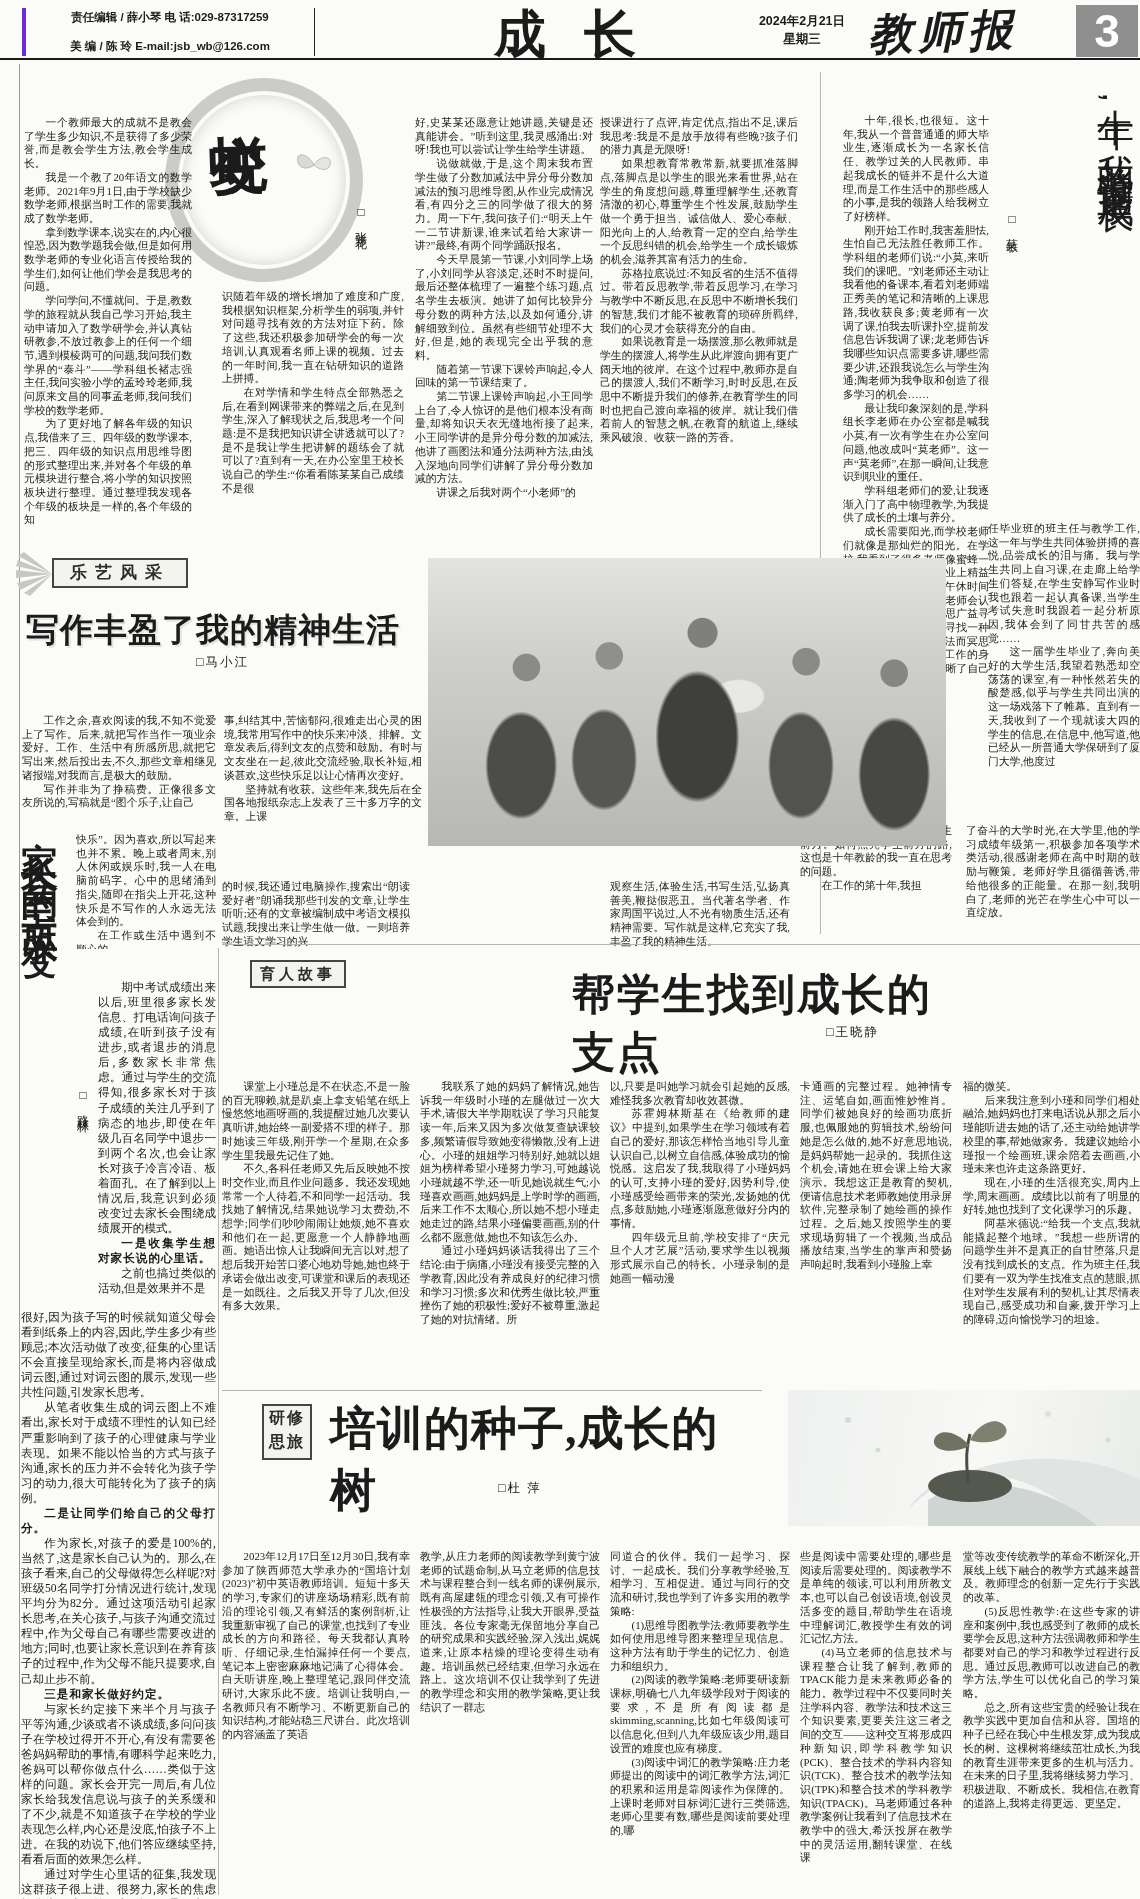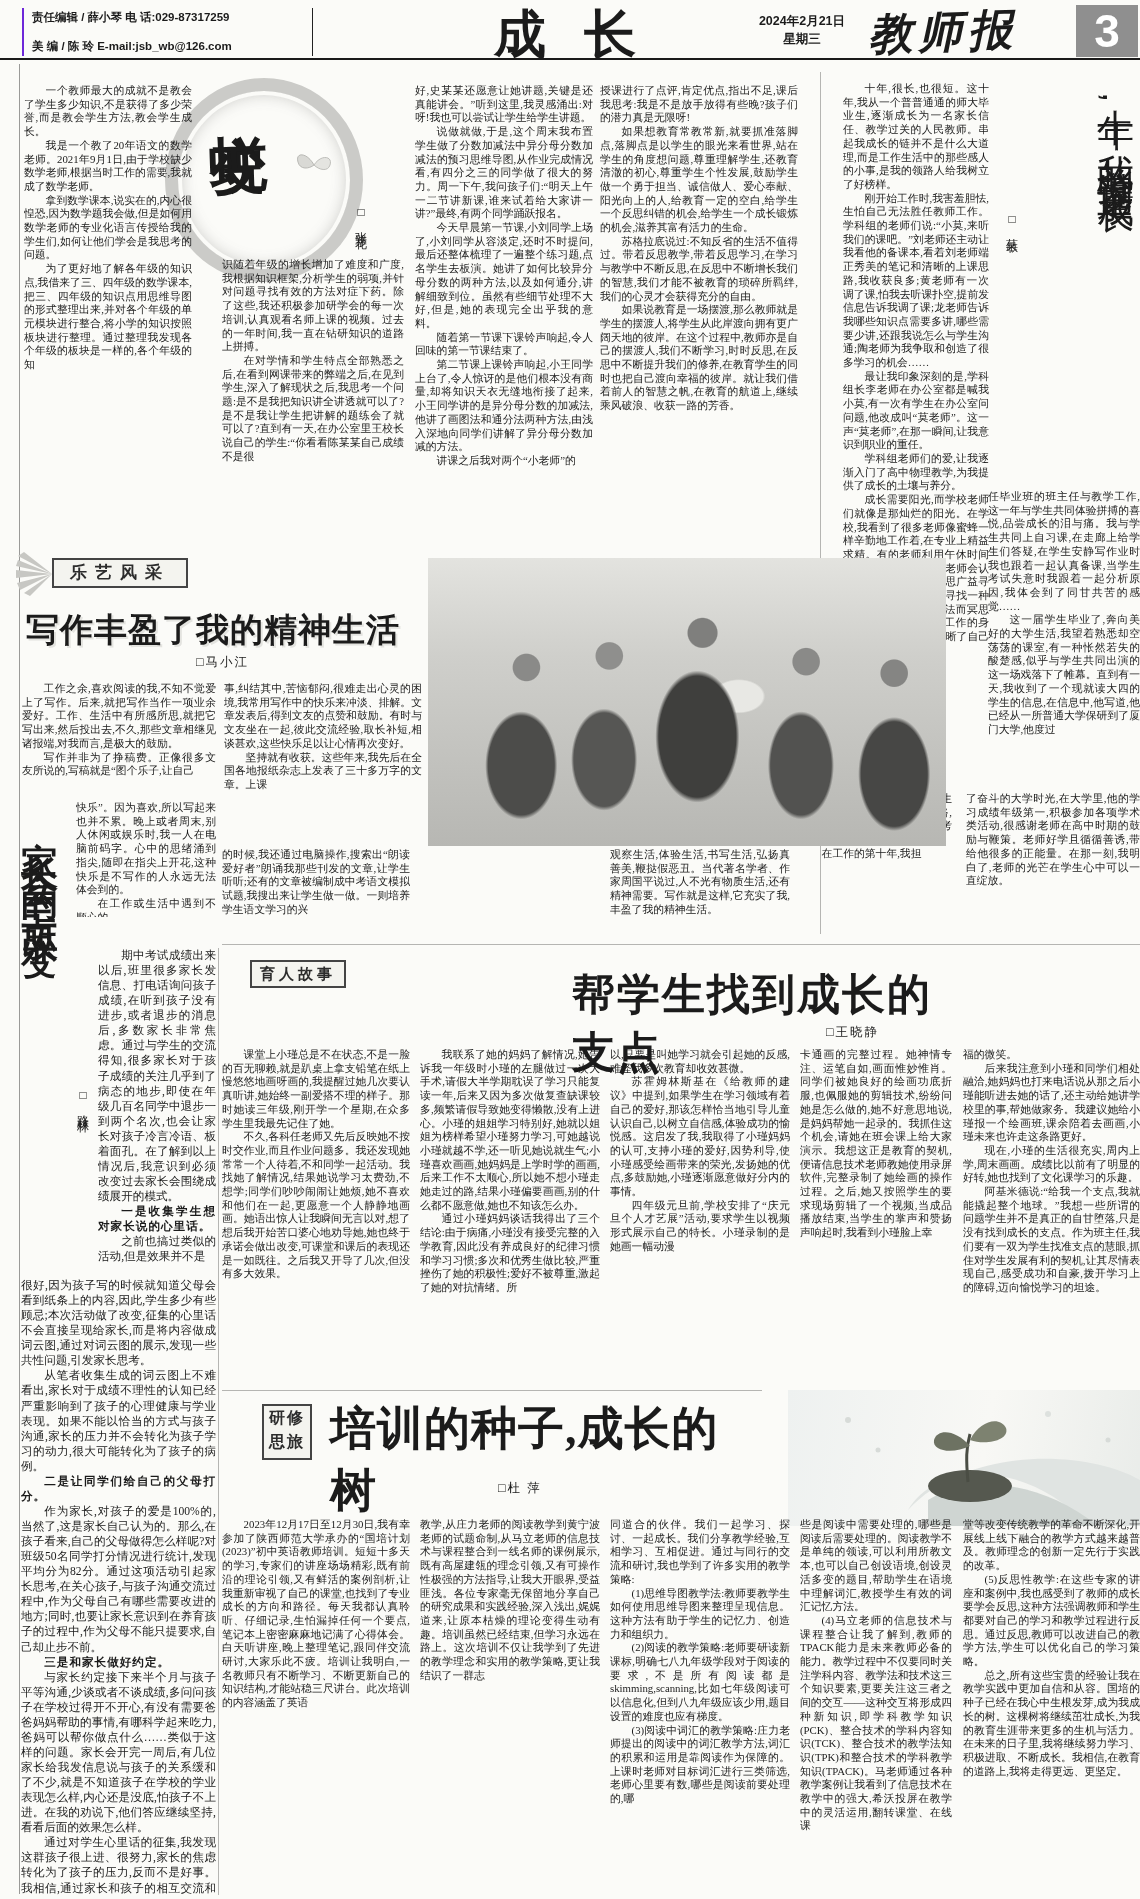--- a/index.html
+++ b/index.html
@@ -1,39 +1,39 @@
 <!DOCTYPE html>
 <html><head>
 <meta charset="utf-8">
 <style>
   html,body{margin:0;padding:0;background:#dcdcd8;}
   .page{position:relative;width:1140px;height:1899px;background:#fbfbf8;margin:0 auto;
         font-family:"Liberation Serif",serif;color:#1b1b1b;overflow:hidden;}
   
   .hdr-left{position:absolute;left:22px;top:8px;width:272px;height:44px;
-    border-left:2px solid #6d28d9;border-right:1px solid #222;padding:2px 8px;
+    border-left:4px solid #6d28d9;border-right:1px solid #222;padding:2px 8px;
     font-family:"Liberation Sans",sans-serif;font-size:11.5px;font-weight:bold;
-    display:flex;flex-direction:column;justify-content:space-between;}
+    display:flex;flex-direction:column;justify-content:space-between;align-items:center;}
   .page-title{position:absolute;left:400px;top:0px;width:330px;height:58px;text-align:center;
     font-size:52px;font-weight:900;letter-spacing:38px;text-indent:38px;
     font-family:"Liberation Serif",serif;}
   .hdr-date{position:absolute;left:742px;top:12px;width:120px;text-align:center;
     font-family:"Liberation Sans",sans-serif;font-size:12.5px;font-weight:bold;line-height:1.45;}
   .masthead{position:absolute;left:868px;top:2px;width:196px;height:54px;
     font-size:44px;font-weight:bold;font-style:italic;transform:rotate(-2deg);
     letter-spacing:6px;font-family:"Liberation Serif",serif;}
   .pagenum{position:absolute;left:1076px;top:5px;width:62px;height:52px;background:#8f8f8f;
     color:#fff;font-family:"Liberation Sans",sans-serif;font-size:46px;font-weight:bold;
     text-align:center;line-height:52px;}
   .hdr-rule{position:absolute;left:0;top:58px;width:1140px;height:2px;background:#1a1a1a;}
   .left-rule{position:absolute;left:19px;top:64px;width:1px;height:1830px;background:#9a9a98;}
   .vrule{position:absolute;width:1px;background:#b5b5b2;}
   .hrule{position:absolute;height:1px;background:#b5b5b2;}
   
-  .col{position:absolute;overflow:hidden;font-size:10.8px;line-height:1.27;text-align:justify;}
+  .col{position:absolute;overflow:hidden;font-size:10.8px;line-height:1.27;text-align:justify;margin-top:32px;}
   .col p{margin:0;text-indent:2em;}
   .col p.cont{text-indent:0;}
   .col p.sub{font-weight:bold;letter-spacing:1px;}
   .kai{font-size:11.6px;line-height:1.3;}
   
   .h-tuibian-circle{position:absolute;left:165px;top:78px;width:172px;height:178px;
     border:13px solid #c3c3c0;border-radius:50%;opacity:.85;
     box-shadow:inset 0 0 0 4px #fbfbf8, inset 0 0 18px #aeaeab;}
   .h-tuibian-chars{position:absolute;left:205px;top:88px;width:70px;height:160px;
     font-size:58px;font-weight:900;line-height:1.28;writing-mode:vertical-rl;
@@ -96,20 +96,21 @@
   <div class="h-tuibian-chars">蜕变</div>
   <svg style="position:absolute;left:293px;top:148px" width="42" height="34" viewBox="0 0 42 34">
     <path d="M21 17 C14 4, 2 4, 5 14 C7 22, 16 21, 21 17 Z" fill="#d9d9d5" stroke="#b9b9b5"></path>
     <path d="M21 17 C28 6, 40 8, 37 17 C35 24, 26 22, 21 17 Z" fill="#e4e4e0" stroke="#bfbfbb"></path>
   </svg>
   <div class="v-byline" style="left:352px;top:205px;height:80px">□张翠花</div>
   <div class="col" style="left:24px;top:84px;width:168px;height:478px">
       <p>一个教师最大的成就不是教会了学生多少知识,不是获得了多少荣誉,而是教会学生方法,教会学生成长。</p>
       <p>我是一个教了20年语文的数学老师。2021年9月1日,由于学校缺少数学老师,根据当时工作的需要,我就成了数学老师。</p>
       <p>拿到数学课本,说实在的,内心很惶恐,因为数学题我会做,但是如何用数学老师的专业化语言传授给我的学生们,如何让他们学会是我思考的问题。</p>
+      <p>学问学问,不懂就问。于是,教数学的旅程就从我自己学习开始,我主动申请加入了数学研学会,并认真钻研教参,不放过教参上的任何一个细节,遇到模棱两可的问题,我问我们数学界的“泰斗”——学科组长褚志强主任,我问实验小学的孟玲玲老师,我问原来文昌的同事孟老师,我问我们学校的数学老师。</p>
       <p>为了更好地了解各年级的知识点,我借来了三、四年级的数学课本,把三、四年级的知识点用思维导图的形式整理出来,并对各个年级的单元模块进行整合,将小学的知识按照板块进行整理。通过整理我发现各个年级的板块是一样的,各个年级的知</p>
     </div>
   <div class="col" style="left:222px;top:258px;width:182px;height:248px">
       <p class="cont">识随着年级的增长增加了难度和广度,我根据知识框架,分析学生的弱项,并针对问题寻找有效的方法对症下药。除了这些,我还积极参加研学会的每一次培训,认真观看名师上课的视频。过去的一年时间,我一直在钻研知识的道路上拼搏。</p>
       <p>在对学情和学生特点全部熟悉之后,在看到网课带来的弊端之后,在见到学生,深入了解现状之后,我思考一个问题:是不是我把知识讲全讲透就可以了?是不是我让学生把讲解的题练会了就可以了?直到有一天,在办公室里王校长说自己的学生:“你看看陈某某自己成绩不是很</p>
     </div>
   <div class="col" style="left:600px;top:84px;width:198px;height:430px">
       <p class="cont">授课进行了点评,肯定优点,指出不足,课后我思考:我是不是放手放得有些晚?孩子们的潜力真是无限呀!</p>
       <p>如果想教育常教常新,就要抓准落脚点,落脚点是以学生的眼光来看世界,站在学生的角度想问题,尊重理解学生,还教育清澈的初心,尊重学生个性发展,鼓励学生做一个勇于担当、诚信做人、爱心奉献、阳光向上的人,给教育一定的空白,给学生一个反思纠错的机会,给学生一个成长锻炼的机会,滋养其富有活力的生命。</p>
       <p>苏格拉底说过:不知反省的生活不值得过。带着反思教学,带着反思学习,在学习与教学中不断反思,在反思中不断增长我们的智慧,我们才能不被教育的琐碎所羁绊,我们的心灵才会获得充分的自由。</p>

